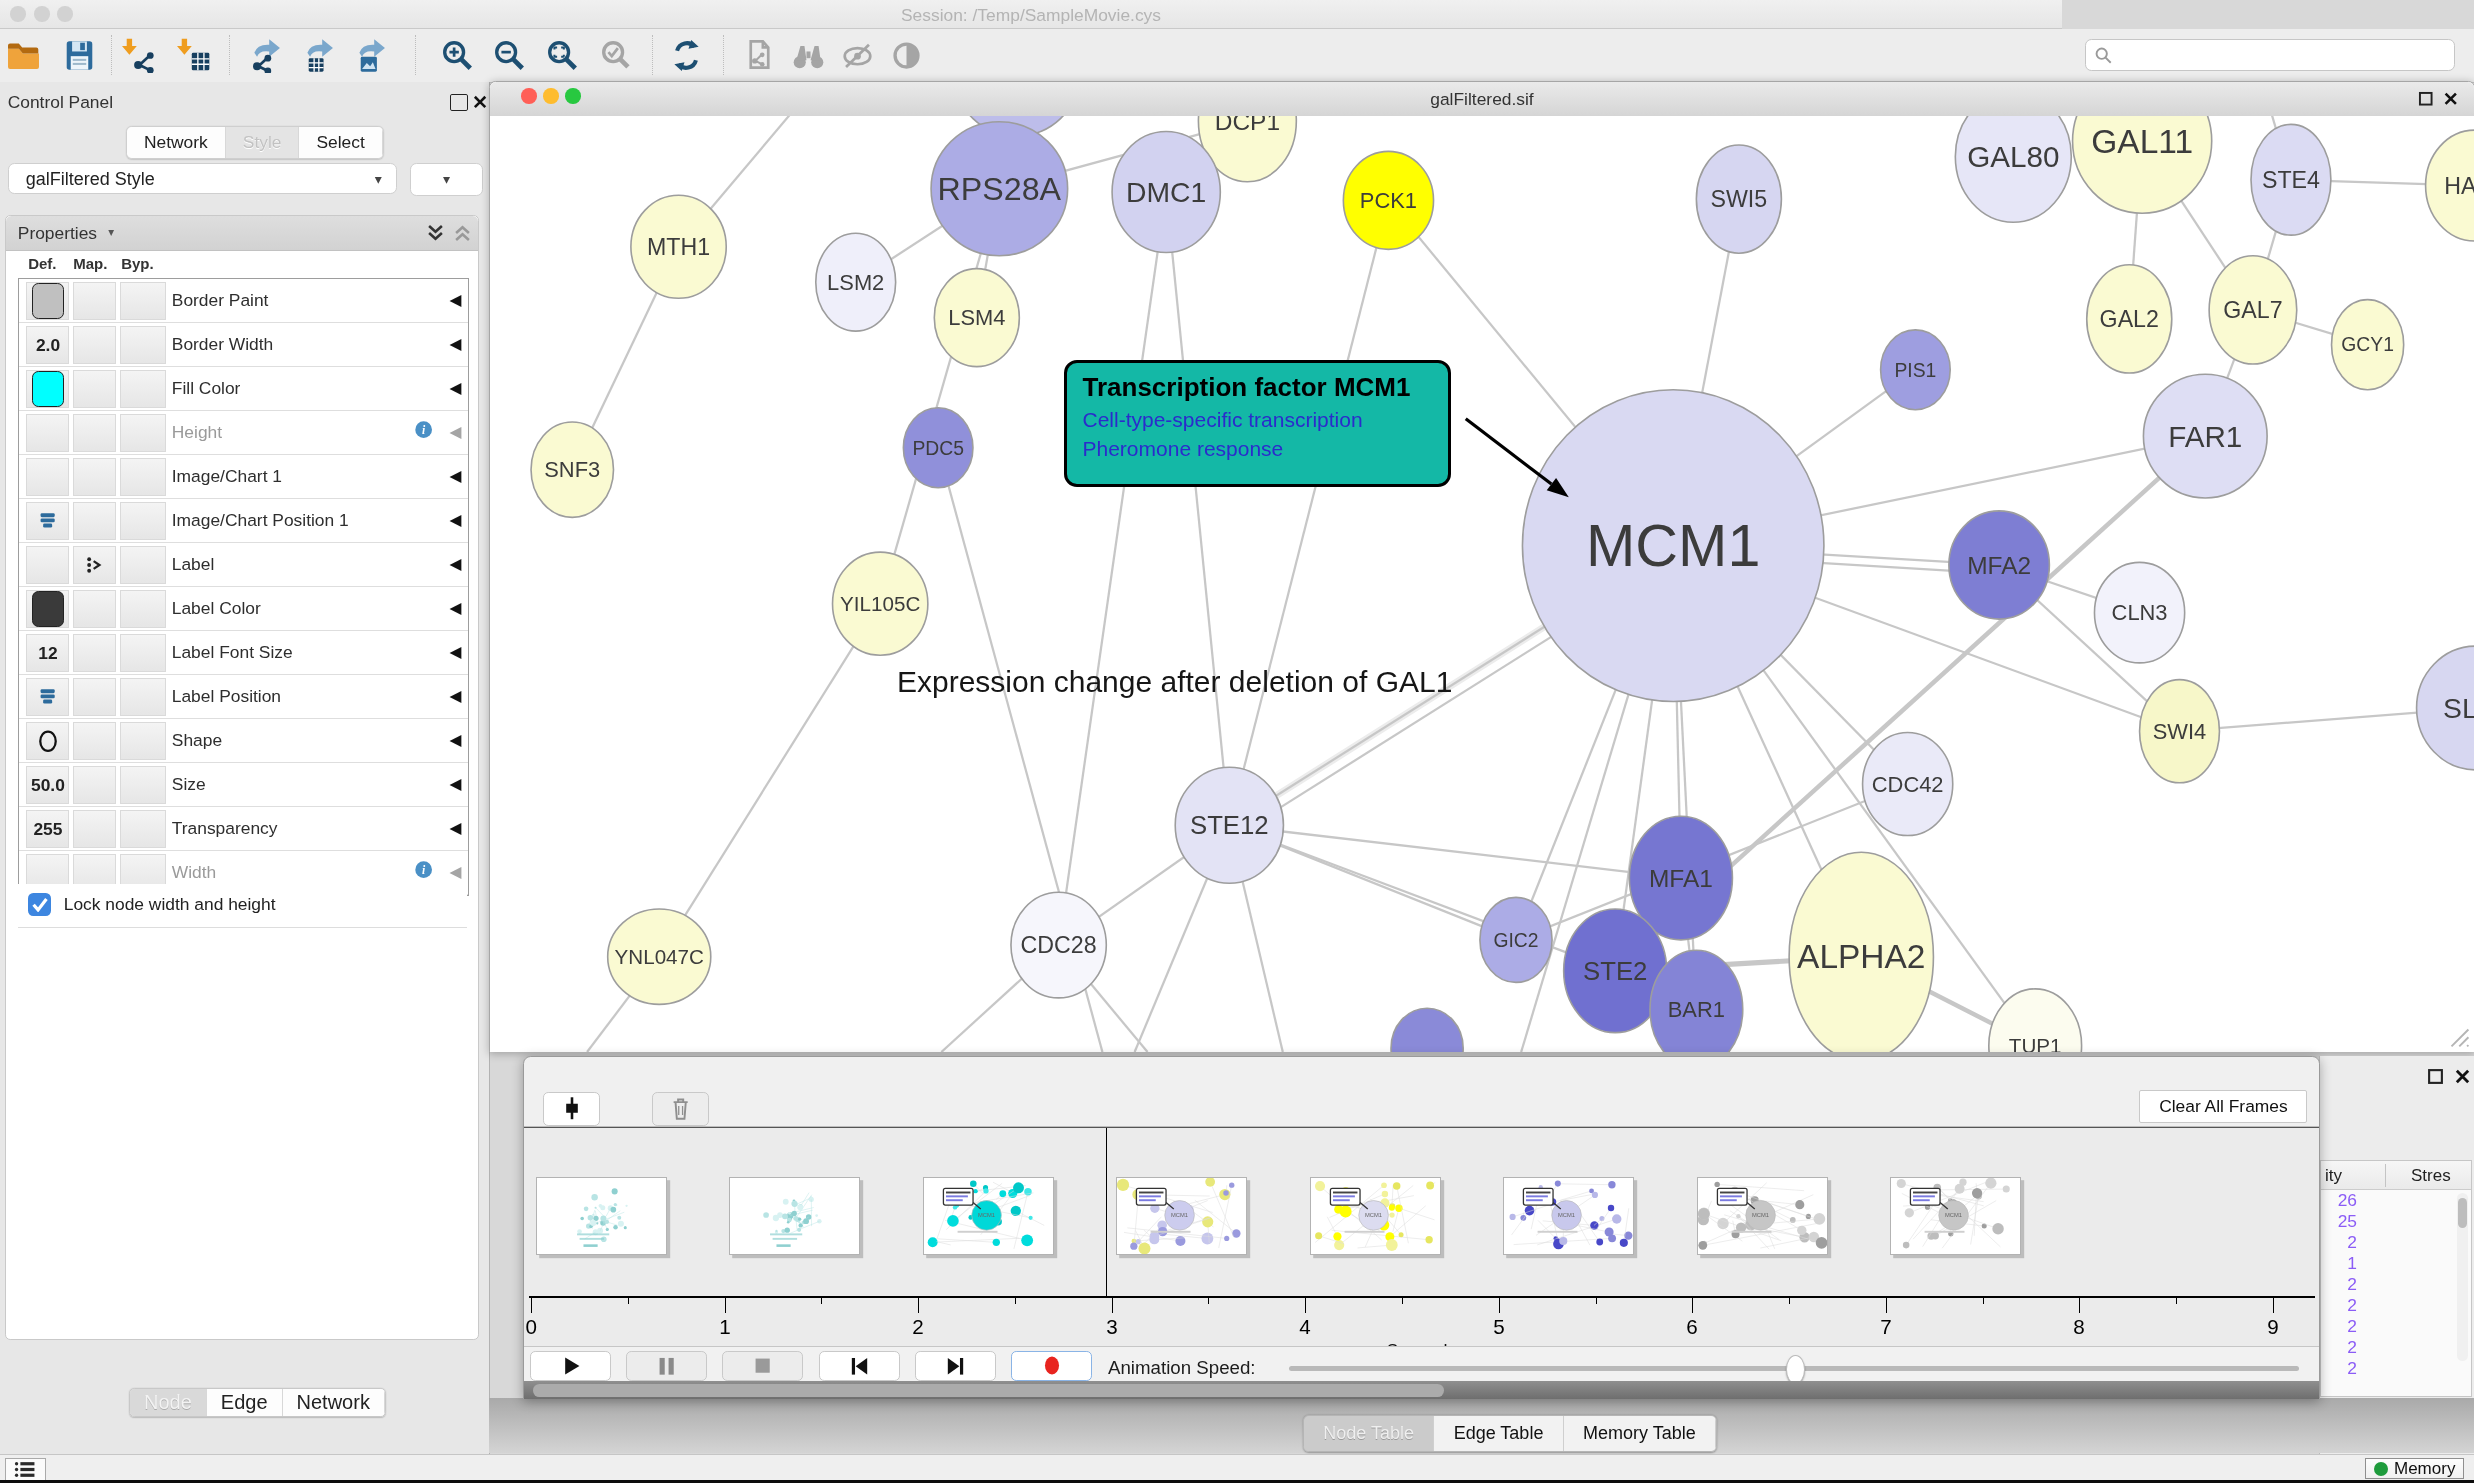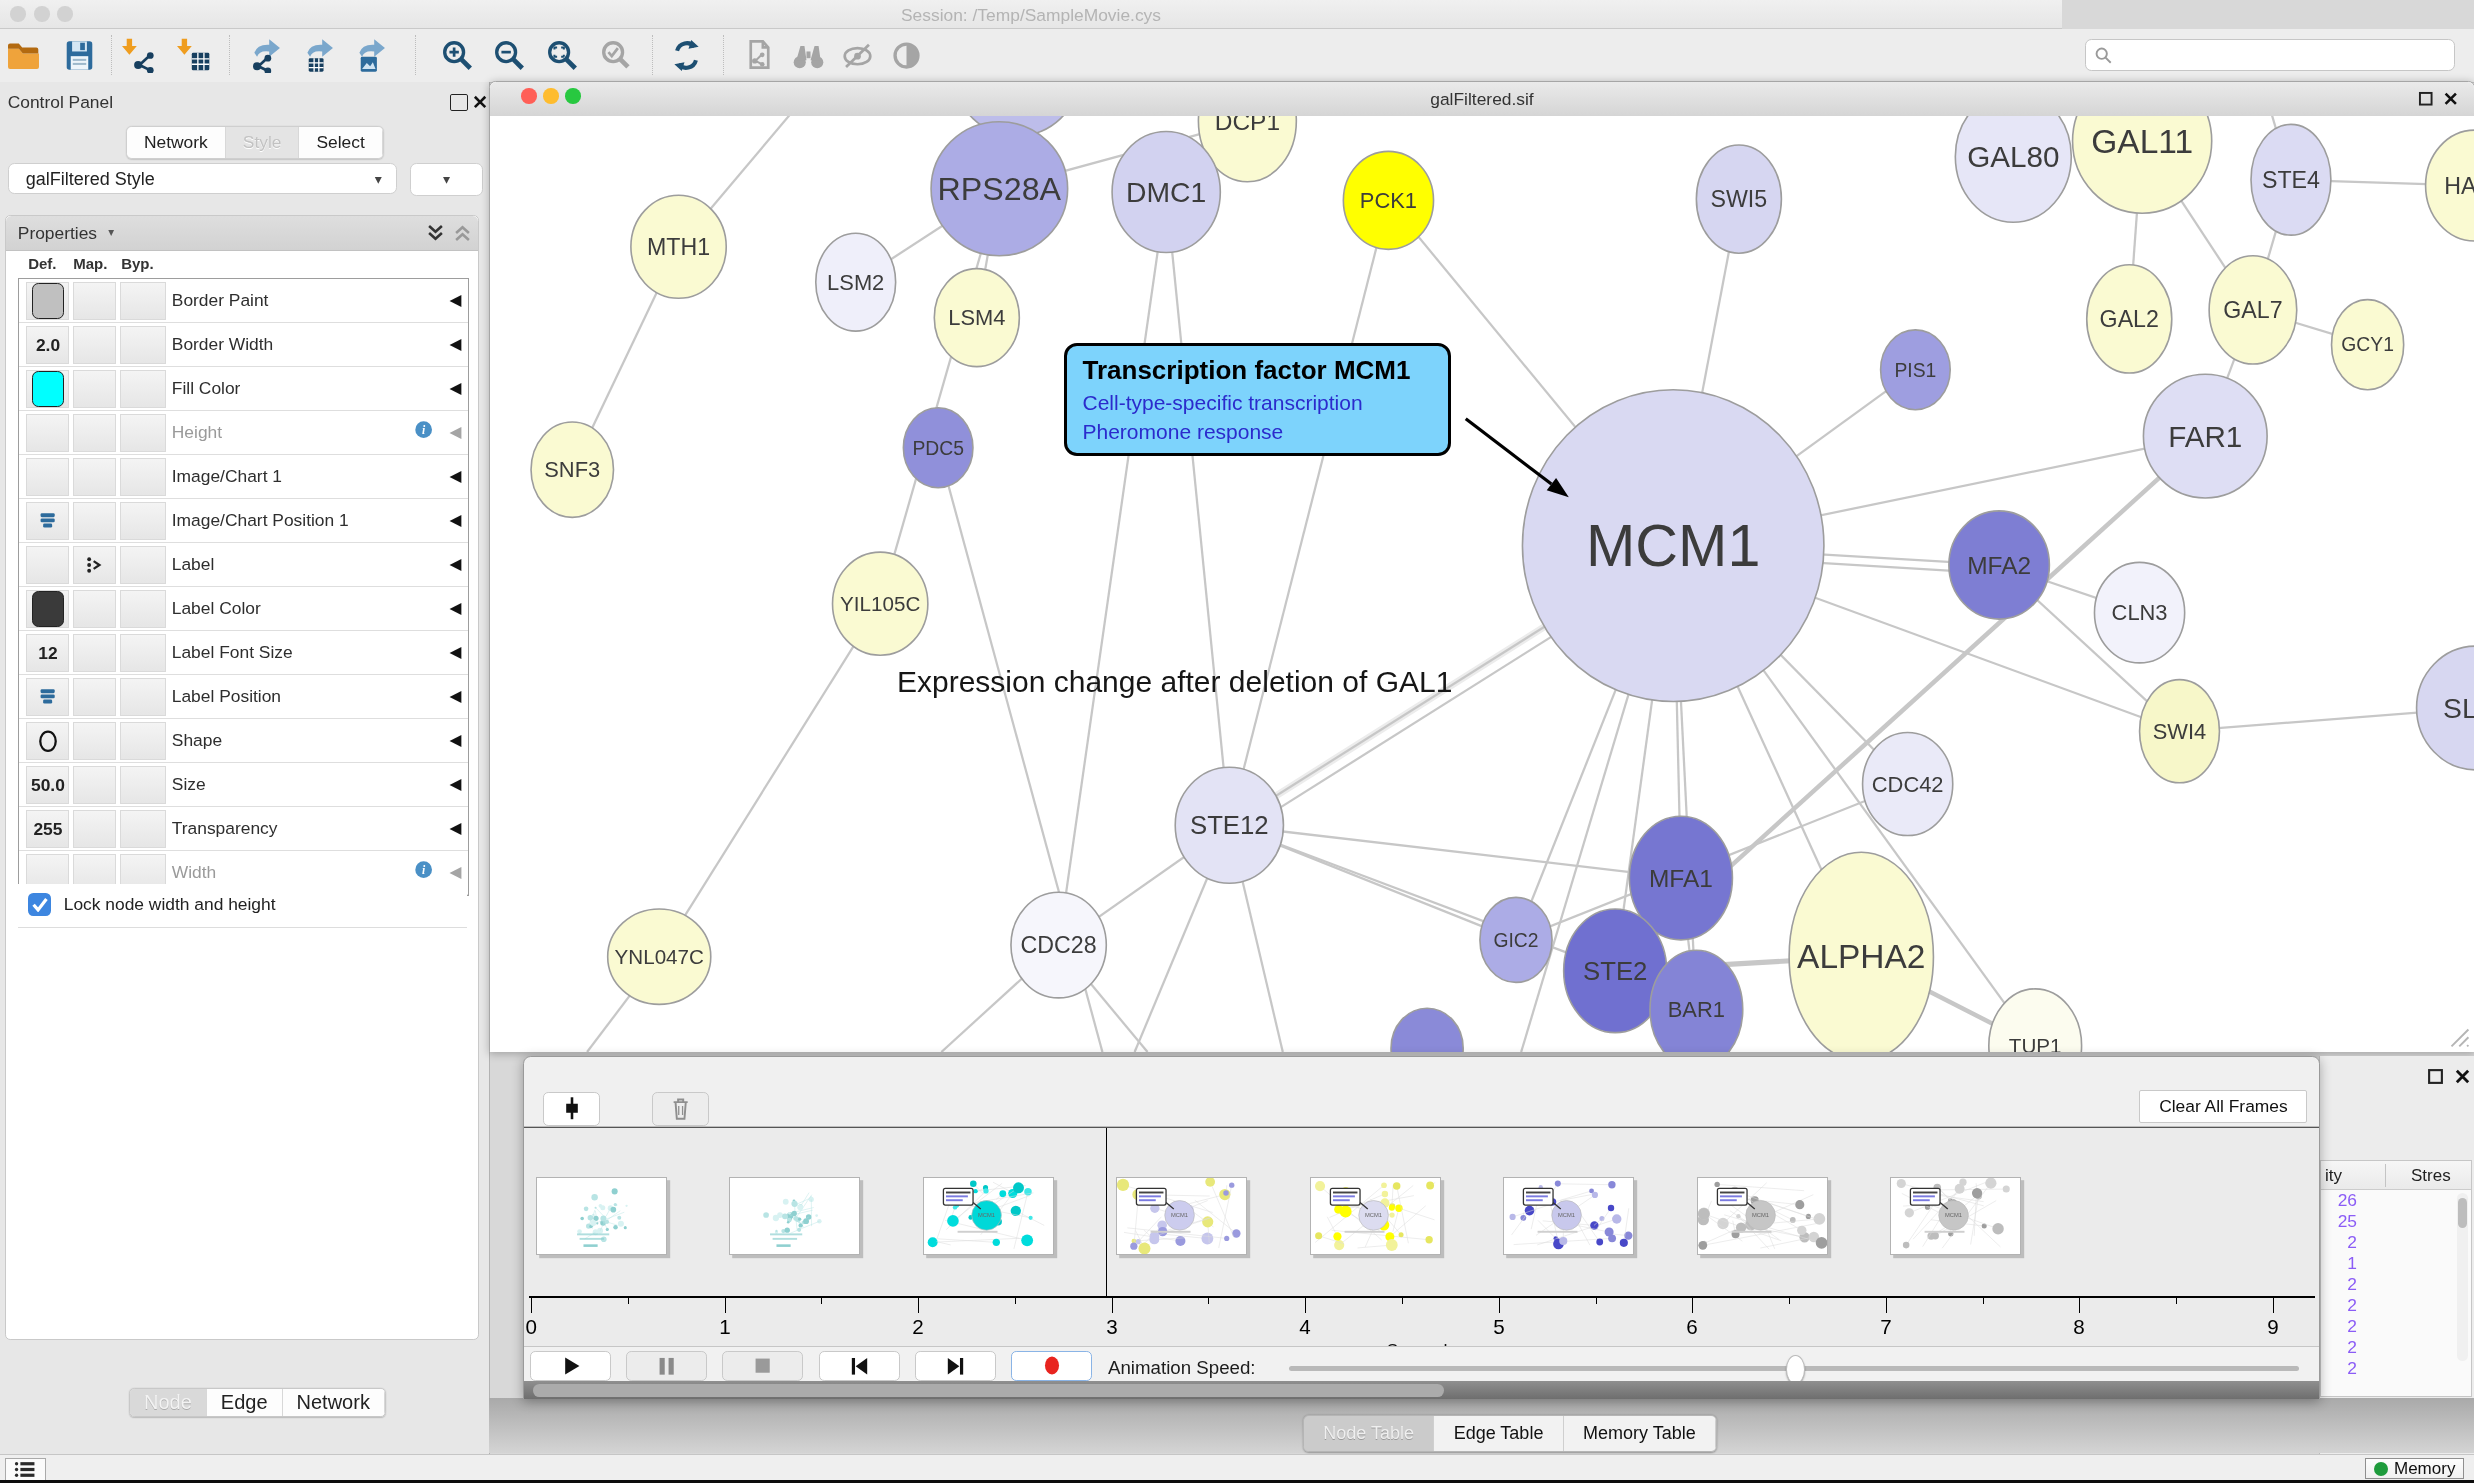--- a/index.html
+++ b/index.html
@@ -70,21 +70,21 @@
   .netwin{left:489px;top:81px;width:1986px;height:971px;border:0.6px solid #a6a6a6;border-radius:6.4px 6.4px 0 0;
           box-shadow:0 1.9px 9px rgba(0,0,0,.25);background:#fff;box-sizing:border-box;}
   .net-titlebar{position:absolute;left:0;top:0;width:100%;height:34px;background:linear-gradient(#eaeaea,#d5d5d5);
                 border-bottom:0.6px solid #b0b0b0;border-radius:6.4px 6.4px 0 0;}
   .net-title{position:absolute;left:0;right:0;top:7px;text-align:center;font-size:17.4px;color:#333;}
   .net-titlebar .t1{left:31px;background:#ff5f57;} .net-titlebar .t2{left:53px;background:#febc2e;}
   .net-titlebar .t3{left:75px;background:#28c840;}
   .winicon{position:absolute;top:9px;}
   .canvas{position:absolute;left:0;top:34px;width:1985px;height:936px;background:#fff;overflow:hidden;}
   .canvas svg text{fill:#3c3c3c;}
-  .annot{position:absolute;left:574px;top:227px;width:387px;height:113px;background:#7dd3fc;border:3.9px solid #000;
+  .annot{position:absolute;left:574px;top:244px;width:387px;height:127px;background:#14b8a6;border:3.9px solid #000;
          border-radius:13px;padding:9px 0 0 15.5px;box-sizing:border-box;}
   .annot .at{font-size:26px;font-weight:bold;color:#000;}
   .annot .al{font-size:21px;color:#2b2bcc;margin-top:5.2px;}
   .caption{position:absolute;left:407px;top:549px;font-size:30px;color:#161616;}
   .grip{position:absolute;right:3.9px;bottom:2.6px;}
 
   
   .cywin{left:523px;top:1056px;width:1797px;height:343px;border:0.6px solid #9a9a9a;border-radius:7.7px 7.7px 0 0;
          background:#f0f0f0;box-shadow:0 2.6px 11.6px rgba(0,0,0,.3);box-sizing:border-box;z-index:5;}
   .cy-titlebar{position:absolute;left:0;top:7px;width:100%;height:30px;background:linear-gradient(#ececec,#dcdcdc);

